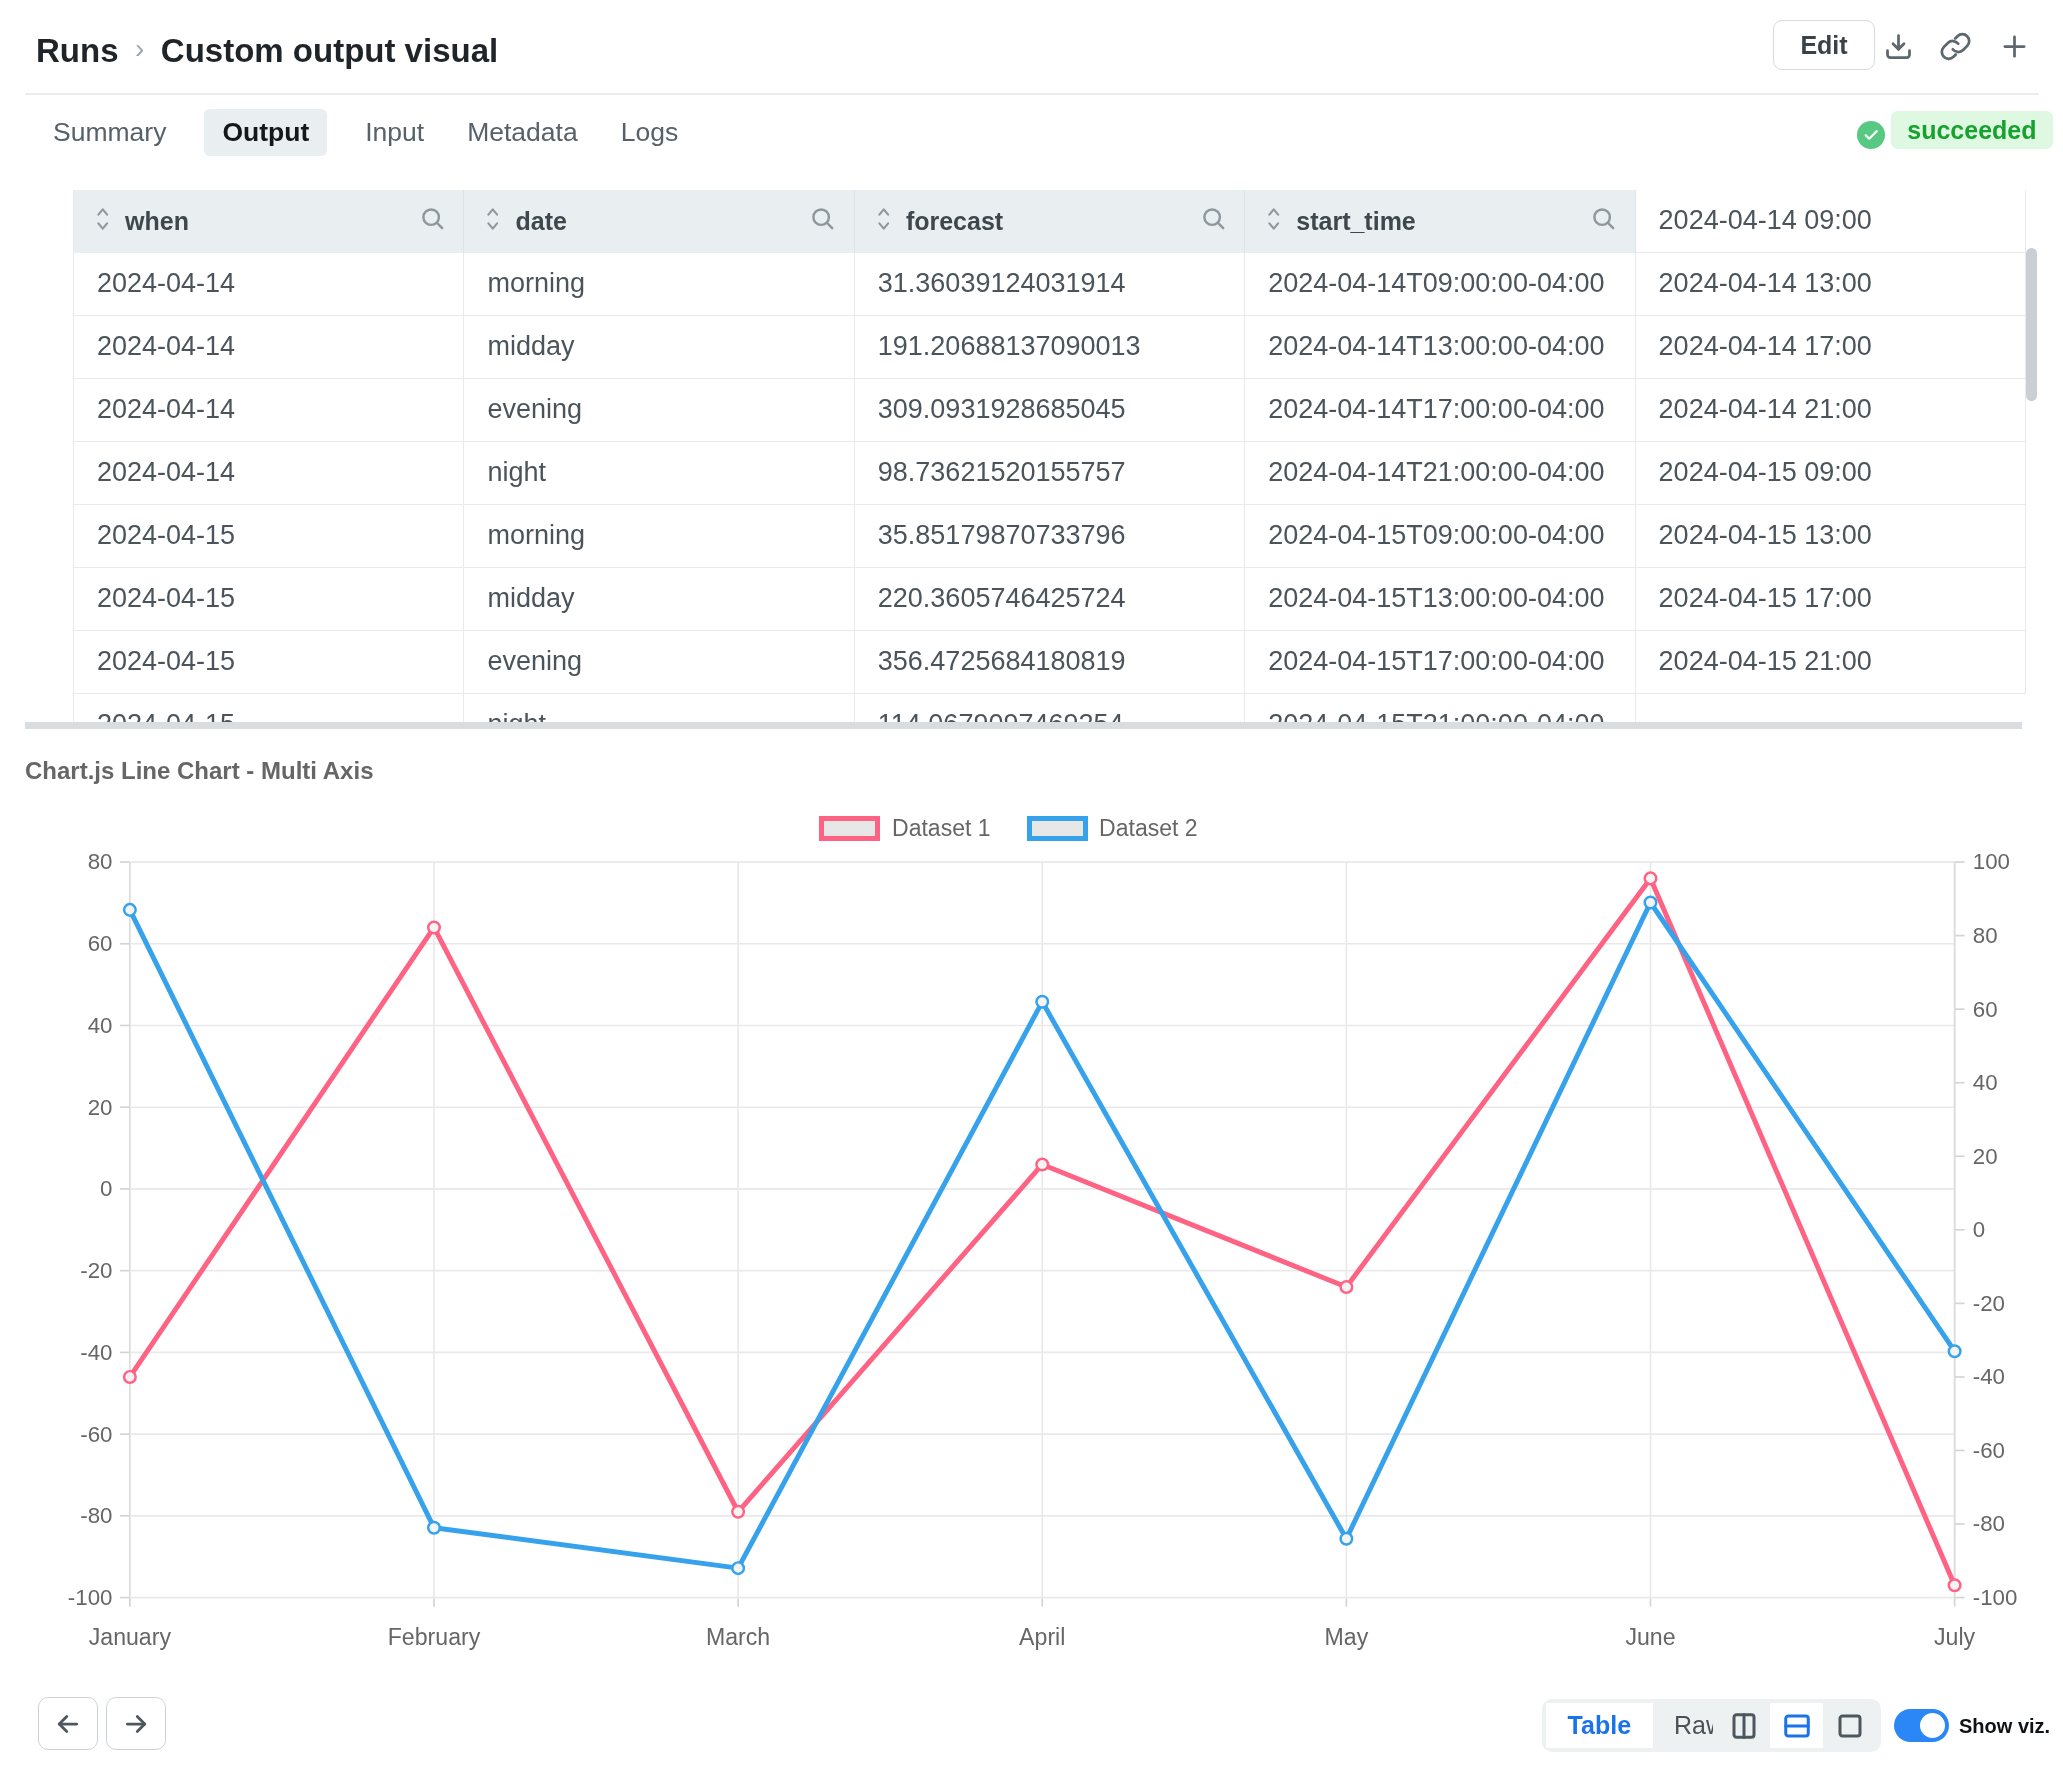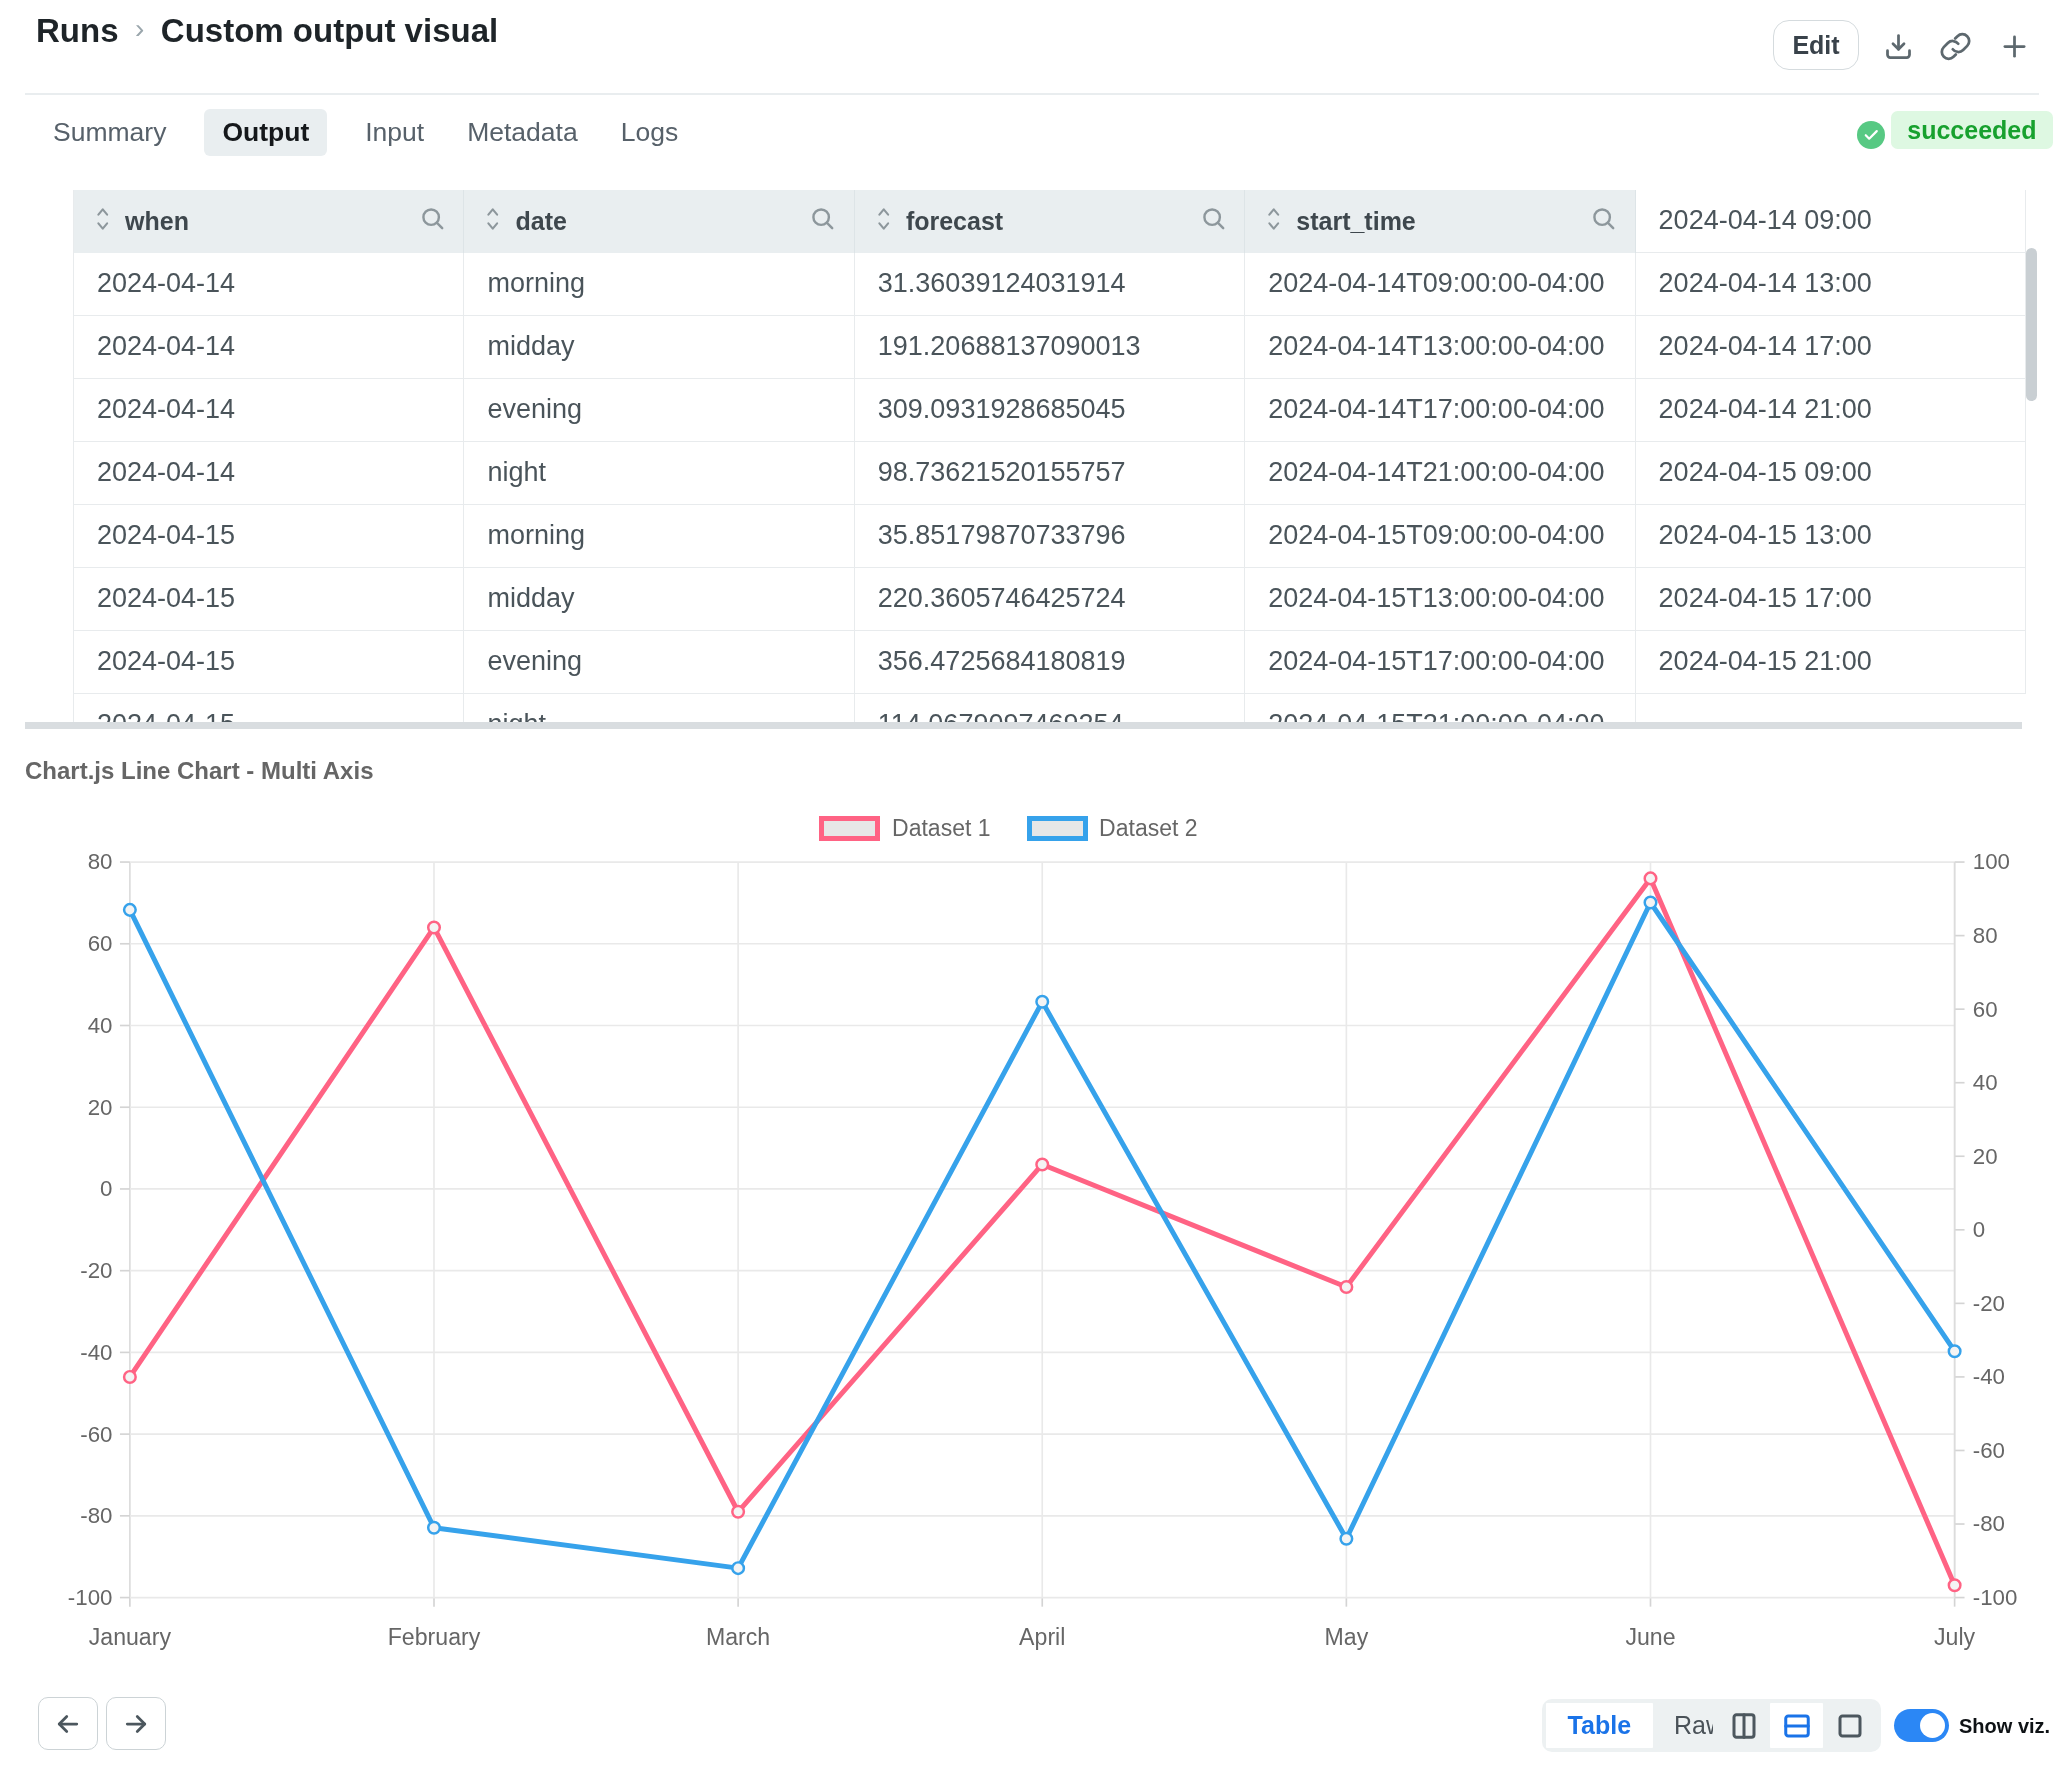--- a/index.html
+++ b/index.html
@@ -1,23 +1,23 @@
 <!DOCTYPE html>
 <html style="font-size:13.2px"><head>
 <meta charset="utf-8">
 <style>
   html,body{margin:0;padding:0;background:#fff;}
   .page{position:relative;width:2063px;height:1779px;background:#fff;
         font-family:"Liberation Sans",sans-serif;color:#1e2428;overflow:hidden;}
   .abs{position:absolute;}
 
   
-  .breadcrumb{left:36px;top:12px;display:flex;align-items:center;gap:16.5px;font-size:33px;font-weight:700;color:#1e2428;}
+  .breadcrumb{left:36px;top:32px;display:flex;align-items:center;gap:16.5px;font-size:33px;font-weight:700;color:#1e2428;}
   .crumb-sep{color:#9aa6ac;font-size:28px;font-weight:400;transform:translateY(-1.7px);}
-  .edit-btn{left:1773px;top:20px;width:86px;height:50px;border:1.7px solid #d5dbde;border-radius:16px;
+  .edit-btn{left:1773px;top:20px;width:102px;height:50px;border:1.7px solid #d5dbde;border-radius:9px;
             background:#fff;font-size:25px;font-weight:600;color:#39424a;display:flex;align-items:center;justify-content:center;cursor:pointer;}
   .icon-btn{width:40px;height:40px;top:26px;display:flex;align-items:center;justify-content:center;color:#5d686e;cursor:pointer;}
   .icon-btn svg{width:33px;height:33px;stroke:#5d686e;fill:none;stroke-width:2;stroke-linecap:round;stroke-linejoin:round;}
   .header-divider{left:25px;top:93px;width:2014px;height:1.7px;background:#e9edef;}
 
   
   .tabs{left:48px;top:106px;display:flex;align-items:center;gap:33px;height:53px;}
   .tab{font-size:26.5px;color:#57616a;cursor:pointer;padding:8.3px 5px;}
   .tab.active{background:#e9eef0;border-radius:6px;padding:8.3px 18px;font-weight:700;color:#15181b;}
   .status-wrap{right:10px;top:111px;display:flex;align-items:flex-end;gap:6px;}

